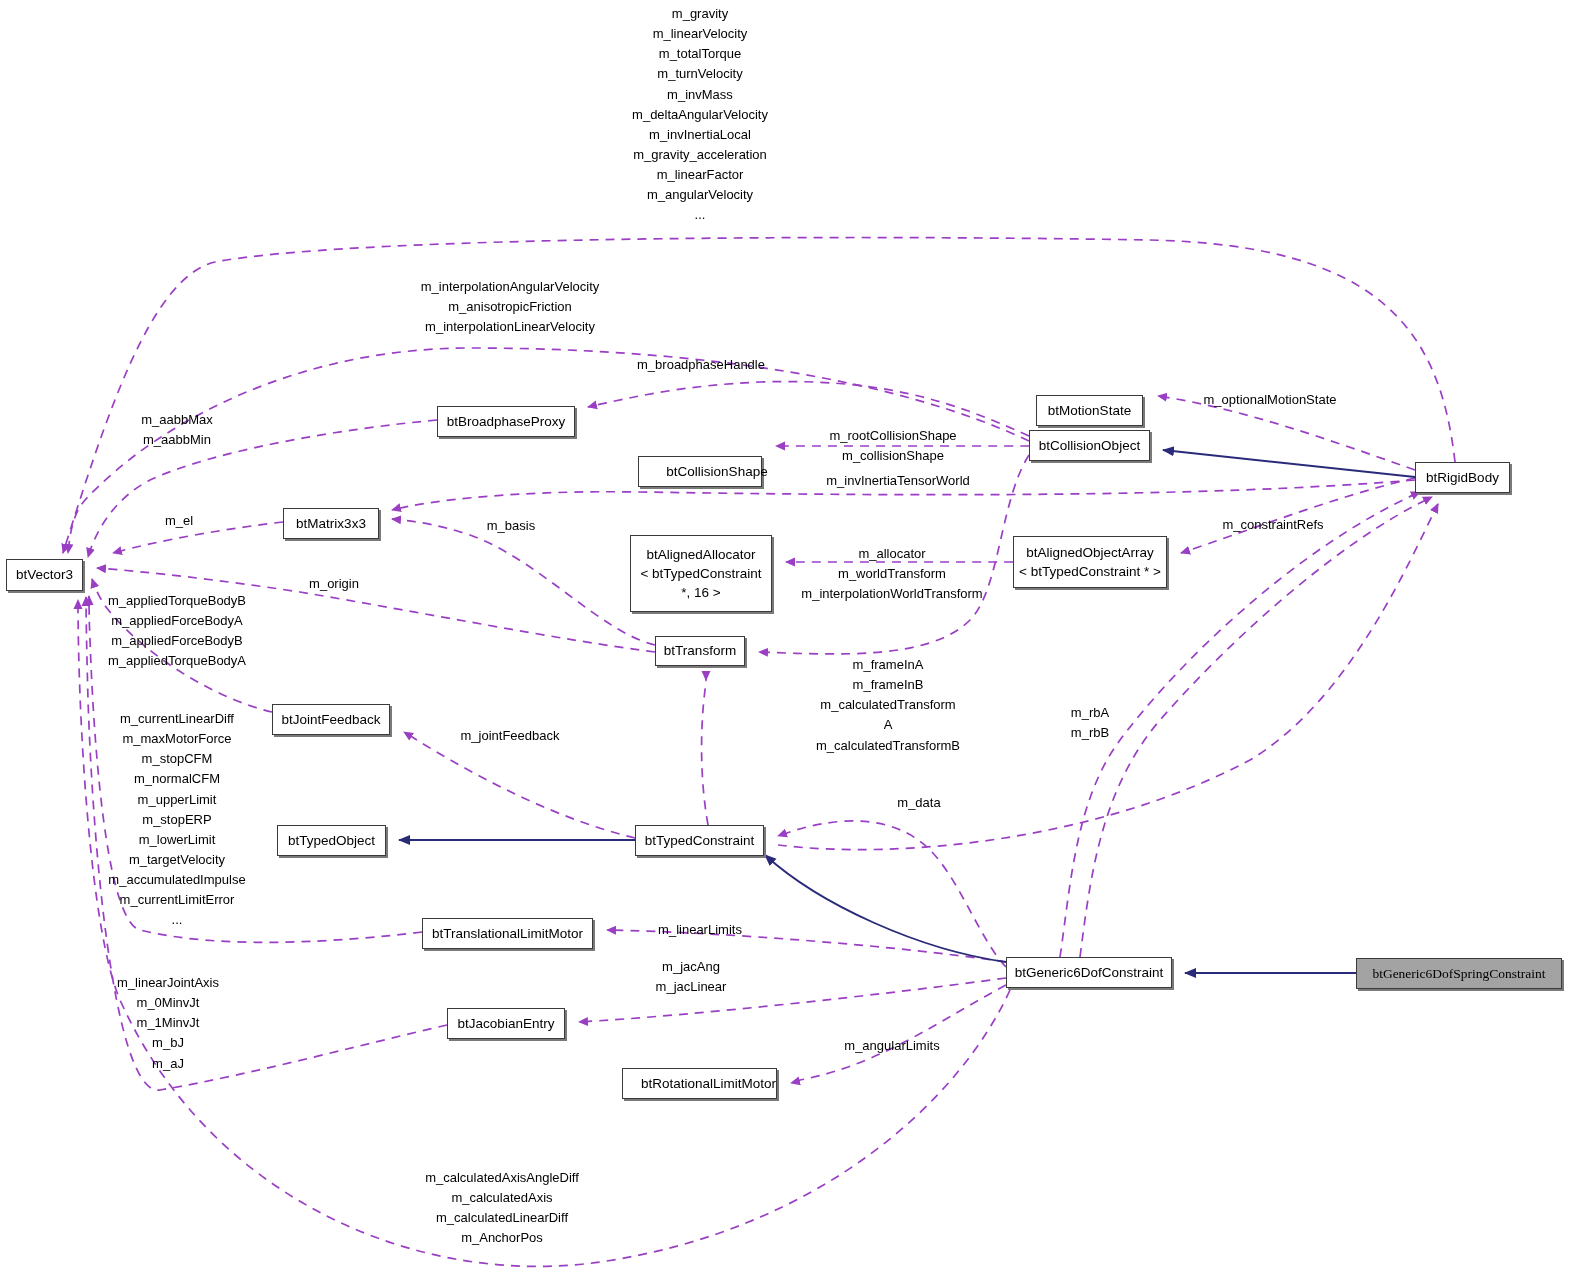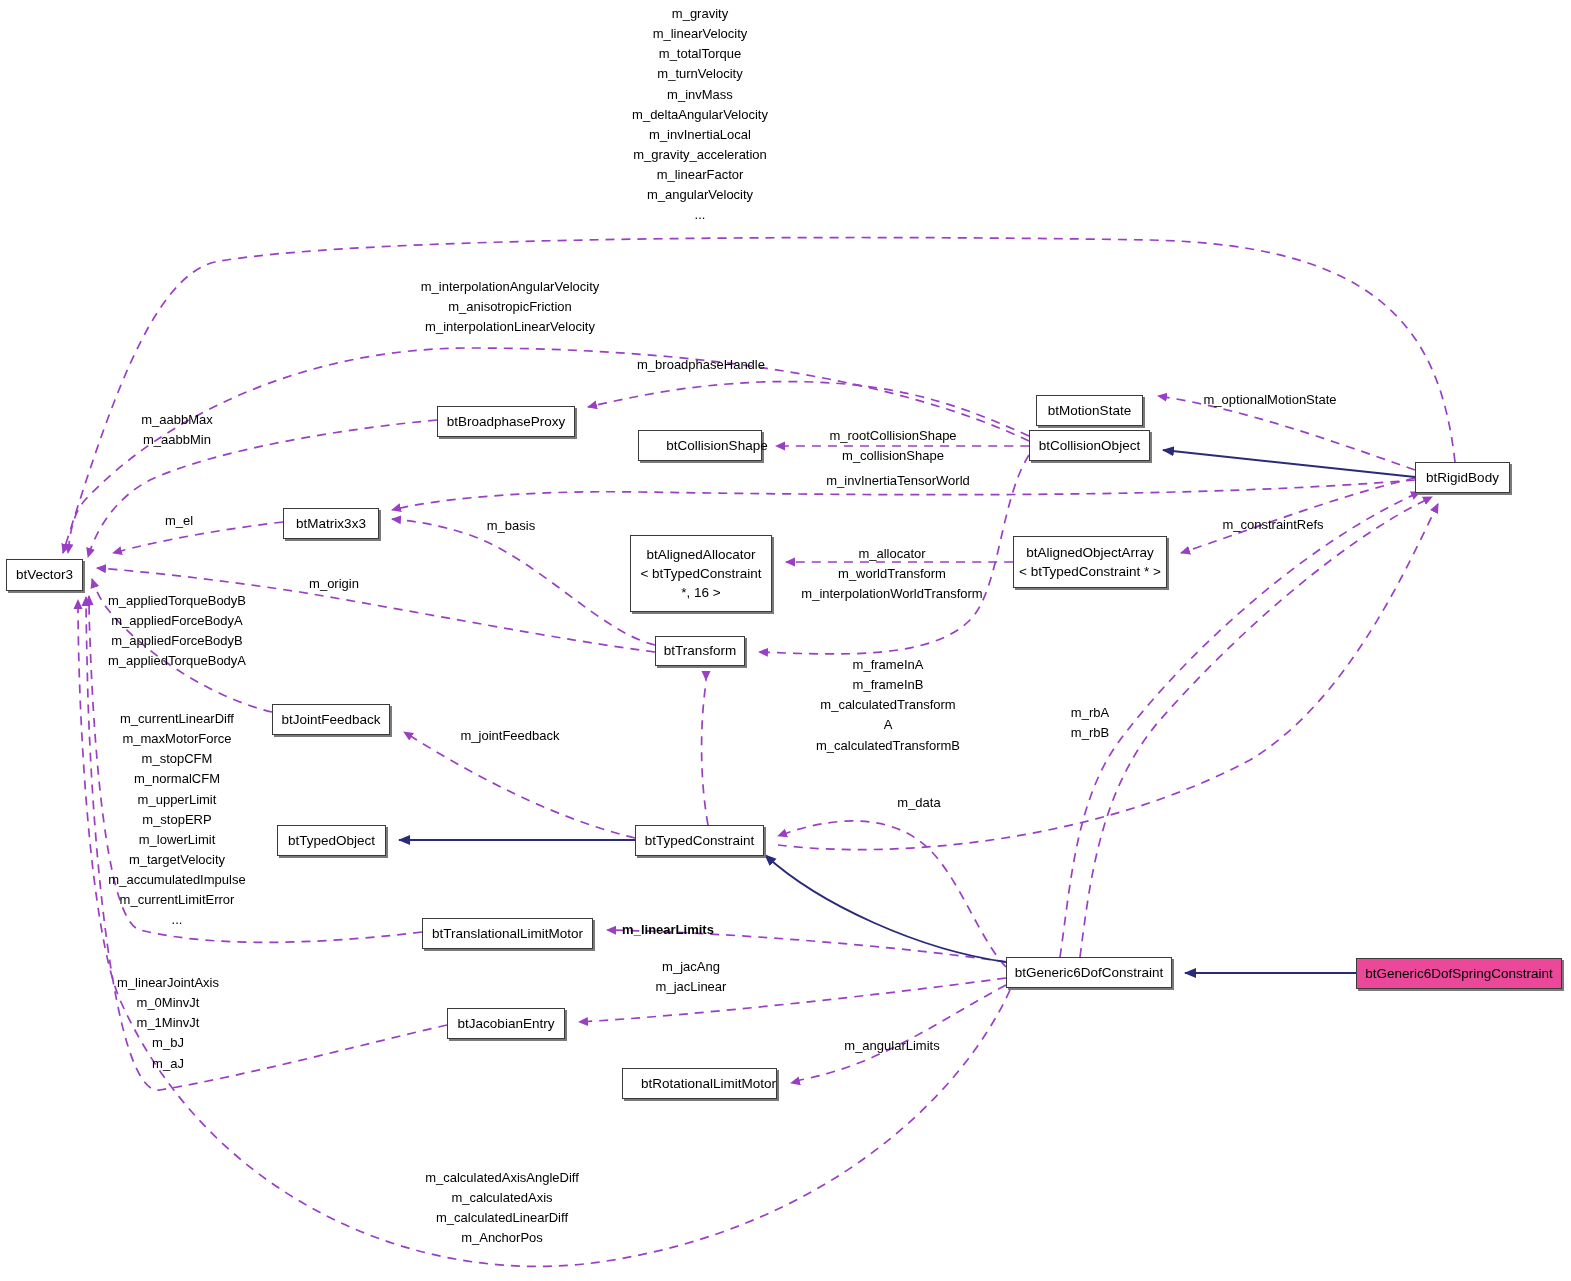--- a/index.html
+++ b/index.html
@@ -3,21 +3,21 @@
 <meta charset="utf-8">
 <style>
   html,body{margin:0;padding:0;background:#ffffff;}
   body{font-family:"Liberation Sans","DejaVu Sans",sans-serif;}
   #diagram{position:relative;width:1571px;height:1281px;background:#ffffff;overflow:hidden;}
   svg.edges{position:absolute;left:0;top:0;width:1571px;height:1281px;}
   .node{position:absolute;box-sizing:border-box;background:#ffffff;border:1px solid #3a3a3a;
         display:flex;flex-direction:column;align-items:center;justify-content:center;
         font-size:13.5px;color:#000;line-height:1.42;text-align:center;white-space:nowrap;}
   .node.shadow{box-shadow:2px 2px 0 0 #7a7a7a;}
-  .node.highlight{background:#ec4899;}
+  .node.highlight{background:#a3a3a3;font-family:Liberation Serif, serif;}
   .lbl{position:absolute;font-size:13px;color:#000;line-height:1.55;text-align:center;
        white-space:nowrap;transform:translateX(-50%);}
   .lbl div{text-align:center;}
 </style>
 </head>
 <body>
 
 <div id="diagram">
 
   <svg class="edges" viewBox="0 0 1571 1281" xmlns="http://www.w3.org/2000/svg">
@@ -101,21 +101,21 @@
   </div>
 
   <div class="node shadow" style="left:283px;top:508px;width:96px;height:31px;">
     <span>btMatrix3x3</span>
   </div>
 
   <div class="node shadow" style="left:437px;top:406px;width:138px;height:31px;">
     <span>btBroadphaseProxy</span>
   </div>
 
-  <div class="node shadow" style="left:638px;top:430px;width:124px;height:31px;padding-left:34px;">
+  <div class="node shadow" style="left:638px;top:456px;width:124px;height:31px;padding-left:34px;">
     <span>btCollisionShape</span>
   </div>
 
   <div class="node shadow" style="left:1036px;top:395px;width:107px;height:31px;">
     <span>btMotionState</span>
   </div>
 
   <div class="node shadow" style="left:1029px;top:430px;width:121px;height:31px;">
     <span>btCollisionObject</span>
   </div>
@@ -270,21 +270,21 @@
   </div>
 
   <div class="lbl" style="left:510px;top:726px;">
     <div>m_jointFeedback</div>
   </div>
 
   <div class="lbl" style="left:891px;top:793px;margin-left:28px;">
     <div>m_data</div>
   </div>
 
-  <div class="lbl" style="left:668px;top:920px;font-weight:bold;">
+  <div class="lbl" style="left:700px;top:920px;">
     <div>m_linearLimits</div>
   </div>
 
   <div class="lbl" style="left:691px;top:957px;">
     <div>m_jacAng</div>
     <div>m_jacLinear</div>
   </div>
 
   <div class="lbl" style="left:168px;top:973px;">
     <div>m_linearJointAxis</div>

